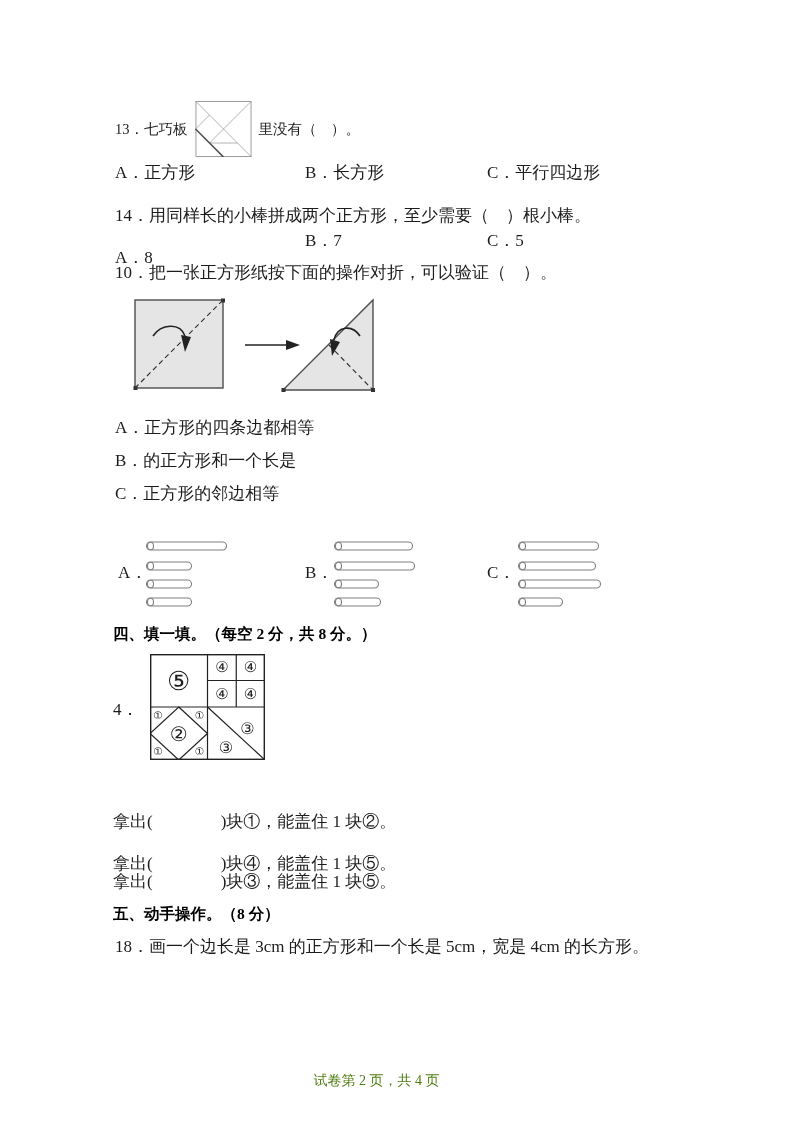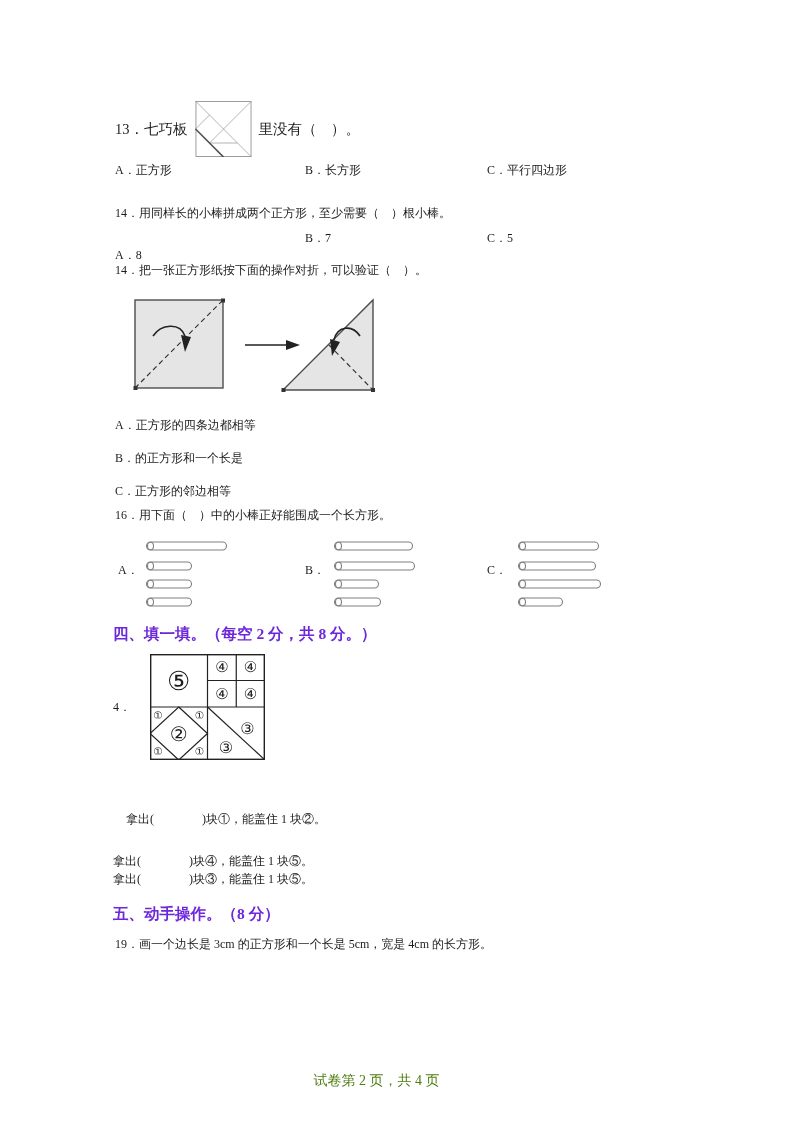--- a/index.html
+++ b/index.html
@@ -1,21 +1,21 @@
 <!DOCTYPE html>
 <html><head>
 <meta charset="utf-8">
 <style>
   html,body{margin:0;padding:0;background:#fff;}
   .page{
     position:relative;width:753px;height:1122px;background:#ffffff;overflow:hidden;
     font-family:"Liberation Serif","DejaVu Serif",serif;color:#1c1c1c;
   }
-  .t{position:absolute;font-size:12px;line-height:1.2;white-space:pre;}
-  .heading{position:absolute;font-size:15.5px;font-weight:700;white-space:pre;color:#6d28d9;}
+  .t{position:absolute;font-size:17px;line-height:1.2;white-space:pre;}
+  .heading{position:absolute;font-size:15.5px;font-weight:700;white-space:pre;color:#000000;}
   .qrow{position:absolute;display:flex;align-items:center;gap:7px;white-space:pre;font-size:14.5px;}
   .fig{position:absolute;}
   .footer{position:absolute;left:0;right:0;text-align:center;font-size:14px;color:#4d7c0f;}
   svg text{font-family:"Liberation Serif","DejaVu Serif",serif;fill:#1c1c1c;}
 </style>
 </head>
 <body>
 
 <div class="page">
 
@@ -37,21 +37,21 @@
 
   <span class="t" style="left:115px;top:163px;">A．正方形</span>
   <span class="t" style="left:305px;top:163px;">B．长方形</span>
   <span class="t" style="left:487px;top:163px;">C．平行四边形</span>
 
   <span class="t" style="left:115px;top:198px;margin-top:8px;">14．用同样长的小棒拼成两个正方形，至少需要（　）根小棒。</span>
   <span class="t" style="left:115px;top:248px;">A．8</span>
   <span class="t" style="left:305px;top:231px;">B．7</span>
   <span class="t" style="left:487px;top:231px;">C．5</span>
 
-  <span class="t" style="left:115px;top:263px;">14．把一张正方形纸按下面的操作对折，可以验证（　）。</span>
+  <span class="t" style="left:115px;top:263px;">10．把一张正方形纸按下面的操作对折，可以验证（　）。</span>
 
   <svg class="fig" style="left:133px;top:296px;" width="245" height="100" viewBox="0 0 245 100">
 
     <g>
       <rect x="2" y="4" width="88" height="88" fill="#e5e5e6" stroke="#4d4d4d" stroke-width="1.4"></rect>
       <line x1="2" y1="92" x2="90" y2="4" stroke="#333" stroke-width="1.2" stroke-dasharray="5,3.5"></line>
       <rect x="0.5" y="90" width="4" height="4" fill="#333"></rect>
       <rect x="88" y="2.5" width="4" height="4" fill="#333"></rect>
       <path d="M20,40 C28,28 47,26 52,40" fill="none" stroke="#222" stroke-width="1.6"></path>
       <polygon points="48,39 58,41 52,56" fill="#222"></polygon>
@@ -69,21 +69,20 @@
       <rect x="238" y="92" width="4" height="4" fill="#333"></rect>
       <path d="M227,40 C219,28 204,30 201,44" fill="none" stroke="#222" stroke-width="1.6"></path>
       <polygon points="197,43 207,46 199,60" fill="#222"></polygon>
     </g>
   </svg>
 
   <span class="t" style="left:115px;top:418px;">A．正方形的四条边都相等</span>
   <span class="t" style="left:115px;top:451px;">B．的正方形和一个长是</span>
   <span class="t" style="left:115px;top:484px;">C．正方形的邻边相等</span>
 
-  <span class="t" style="left:115px;top:508px;">16．用下面（　）中的小棒正好能围成一个长方形。</span>
 
   <span class="t" style="left:118px;top:563px;">A．</span>
   <svg class="fig" style="left:142px;top:536px;" width="135" height="72" viewBox="0 0 135 72">
     <g fill="#ffffff" stroke="#808080" stroke-width="1.1">
       <rect x="4.5" y="6" width="80" height="8" rx="4"></rect>
         <ellipse cx="8.5" cy="10" rx="3" ry="3.8"></ellipse>
       <rect x="4.5" y="26" width="45" height="8" rx="4"></rect>
         <ellipse cx="8.5" cy="30" rx="3" ry="3.8"></ellipse>
       <rect x="4.5" y="44" width="45" height="8" rx="4"></rect>
         <ellipse cx="8.5" cy="48" rx="3" ry="3.8"></ellipse>
@@ -143,23 +142,23 @@
       <text x="28.75" y="79.5" font-size="20" dominant-baseline="central">②</text>
       <text x="8" y="61.5" font-size="10.5" dominant-baseline="central">①</text>
       <text x="49.5" y="61.5" font-size="10.5" dominant-baseline="central">①</text>
       <text x="8" y="97.5" font-size="10.5" dominant-baseline="central">①</text>
       <text x="49.5" y="97.5" font-size="10.5" dominant-baseline="central">①</text>
       <text x="97.5" y="74" font-size="16" dominant-baseline="central">③</text>
       <text x="76" y="93" font-size="16" dominant-baseline="central">③</text>
     </g>
   </svg>
 
-  <span class="t" style="left:113px;top:812px;margin-left:13px;">拿出(　　　　)块①，能盖住 1 块②。</span>
+  <span class="t" style="left:113px;top:812px;">拿出(　　　　)块①，能盖住 1 块②。</span>
   <span class="t" style="left:113px;top:844px;margin-top:10px;">拿出(　　　　)块④，能盖住 1 块⑤。</span>
   <span class="t" style="left:113px;top:872px;">拿出(　　　　)块③，能盖住 1 块⑤。</span>
 
   <span class="heading" style="left:113px;top:904px;">五、动手操作。（8 分）</span>
 
-  <span class="t" style="left:115px;top:937px;">19．画一个边长是 3cm 的正方形和一个长是 5cm，宽是 4cm 的长方形。</span>
+  <span class="t" style="left:115px;top:937px;">18．画一个边长是 3cm 的正方形和一个长是 5cm，宽是 4cm 的长方形。</span>
 
   <div class="footer" style="top:1072px;">试卷第 2 页，共 4 页</div>
 
 </div>
 
 </body></html>

